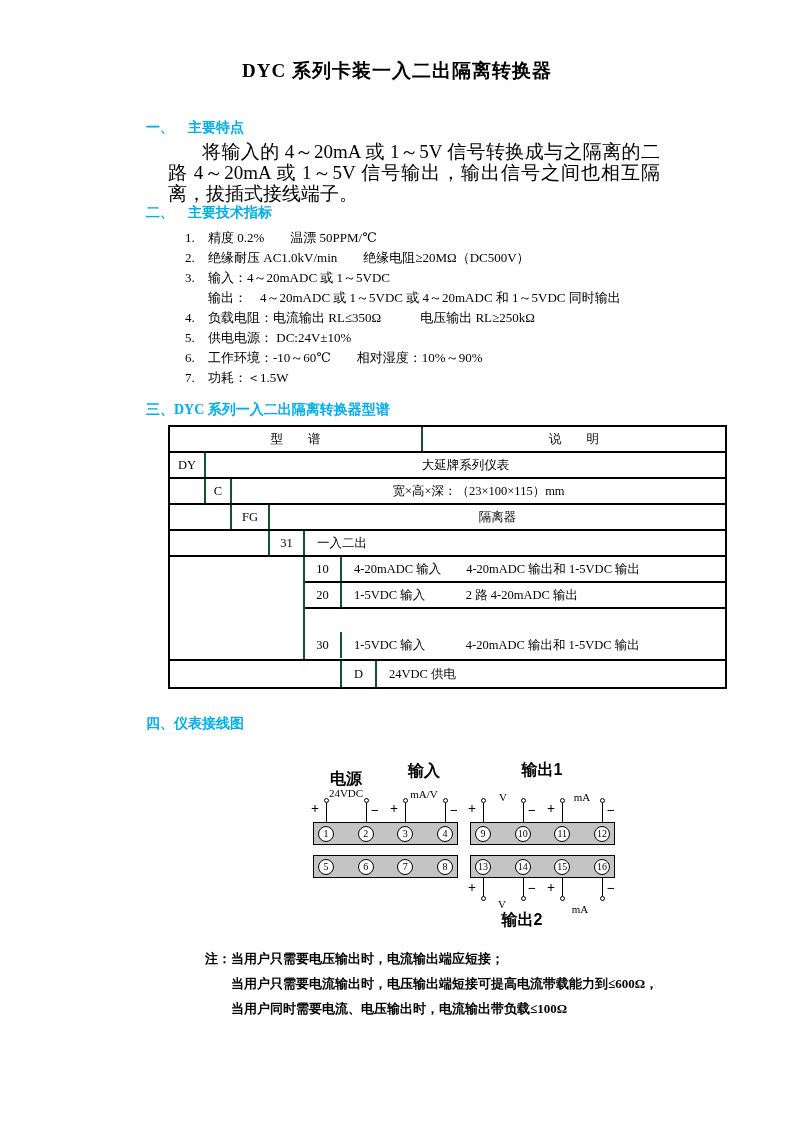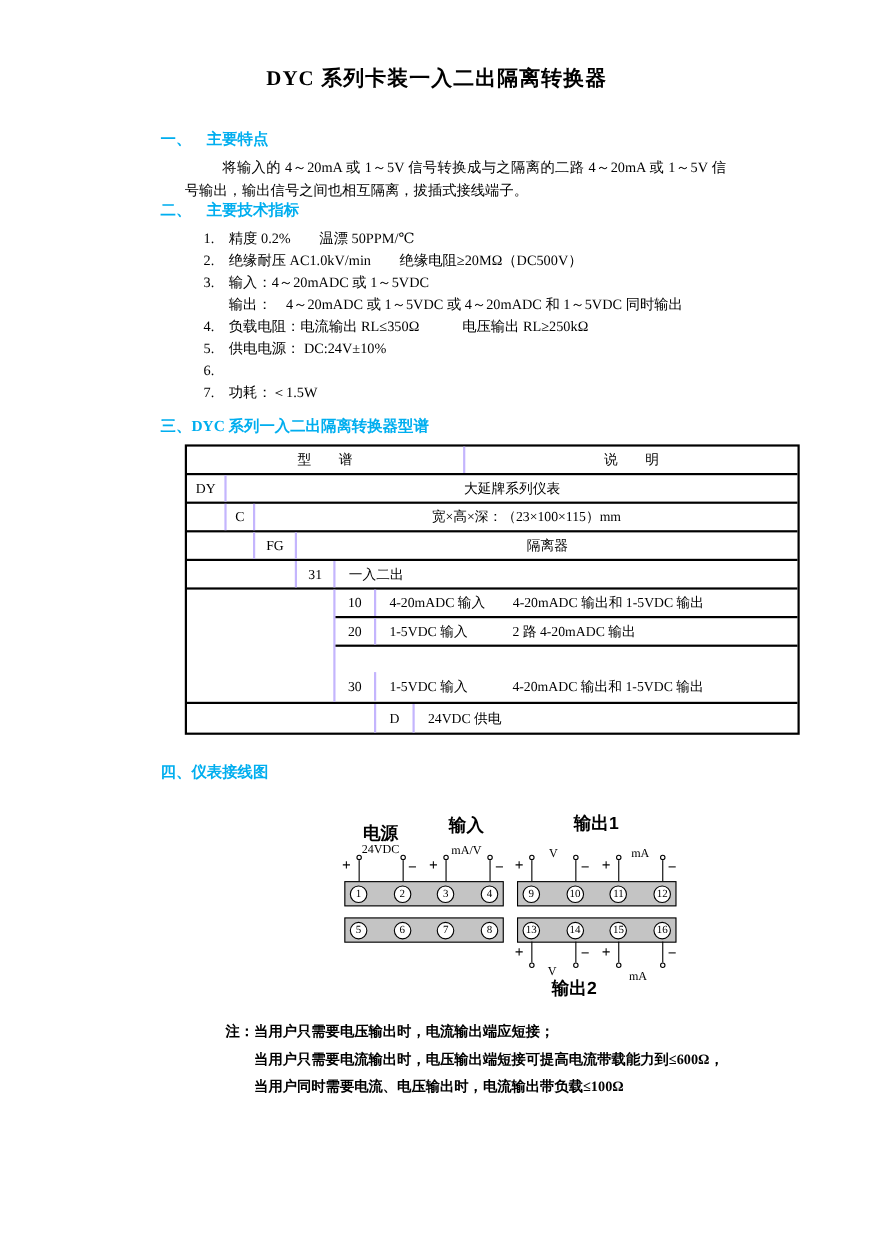--- a/index.html
+++ b/index.html
@@ -15,34 +15,34 @@
   }
   .sec-heading {
     color:#00AEEF; font-weight:bold; font-size:14px;
     margin-left:88px; line-height:17px; white-space:pre;
   }
   .h-s1 { margin-top:35px; }
   .h-s2 { }
   .h-s3 { margin-top:13px; }
   .h-s4 { margin-top:26px; }
   .para {
-    margin:5px 76px 0 110px; font-size:13px; line-height:21px;
+    margin:5px 76px 0 110px; font-size:19px; line-height:21px;
     text-indent:34px; text-align:justify;
   }
   .spec-list { margin:7px 0 0 127px; font-size:13px; }
   .spec-item { display:flex; line-height:20px; }
   .spec-item .num { width:23px; flex:none; }
   .spec-item .txt { white-space:pre; }
 
   
   .mt { width:555px; margin:7px 0 0 110px; border:2px solid #000; font-size:12.5px; }
   .mt-row { display:flex; height:26px; box-sizing:border-box; border-bottom:2px solid #000; }
   .mt-row.mt-last { border-bottom:none; }
   .mt-cell {
-    box-sizing:border-box; border-right:2px solid #c4b5fd;
+    box-sizing:border-box; border-right:2px solid #14532d;
     display:flex; align-items:center; justify-content:center;
     white-space:pre; overflow:hidden;
   }
   .mt-cell.last { border-right:none; flex:1; }
   .mt-cell.c-left { justify-content:flex-start; padding-left:12px; }
   .mt-group { height:104px; }
   .mt-subcol { flex:1; display:flex; flex-direction:column; }
   .mt-subrow { display:flex; height:26px; box-sizing:border-box; border-bottom:2px solid #000; }
   .mt-subrow:last-child { border-bottom:none;margin-top:23px; }
 
@@ -108,20 +108,21 @@
     <div class="spec-item">
         <span class="num">4.</span>
         <span class="txt">负载电阻：电流输出 RL≤350Ω　　　电压输出 RL≥250kΩ</span>
       </div>
     <div class="spec-item">
         <span class="num">5.</span>
         <span class="txt">供电电源： DC:24V±10%</span>
       </div>
     <div class="spec-item">
         <span class="num">6.</span>
+        <span class="txt">工作环境：-10～60℃　　相对湿度：10%～90%</span>
       </div>
     <div class="spec-item">
         <span class="num">7.</span>
         <span class="txt">功耗：＜1.5W</span>
       </div>
   </div>
 
   <div class="sec-heading h-s3">三、DYC 系列一入二出隔离转换器型谱</div>
   <div class="mt">
     <div class="mt-row">

